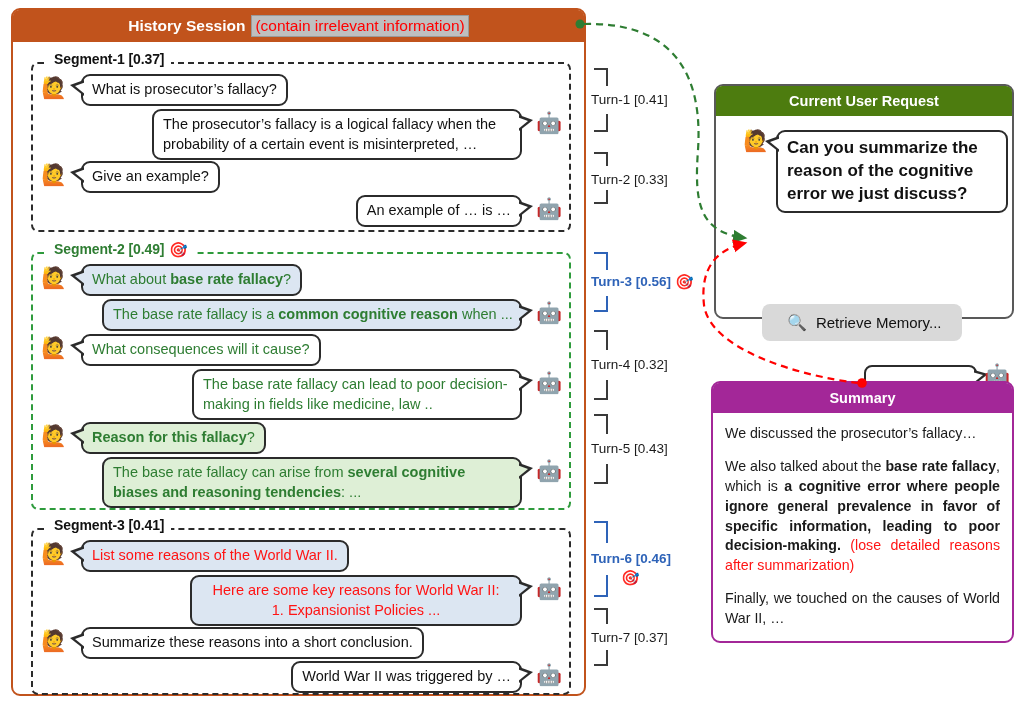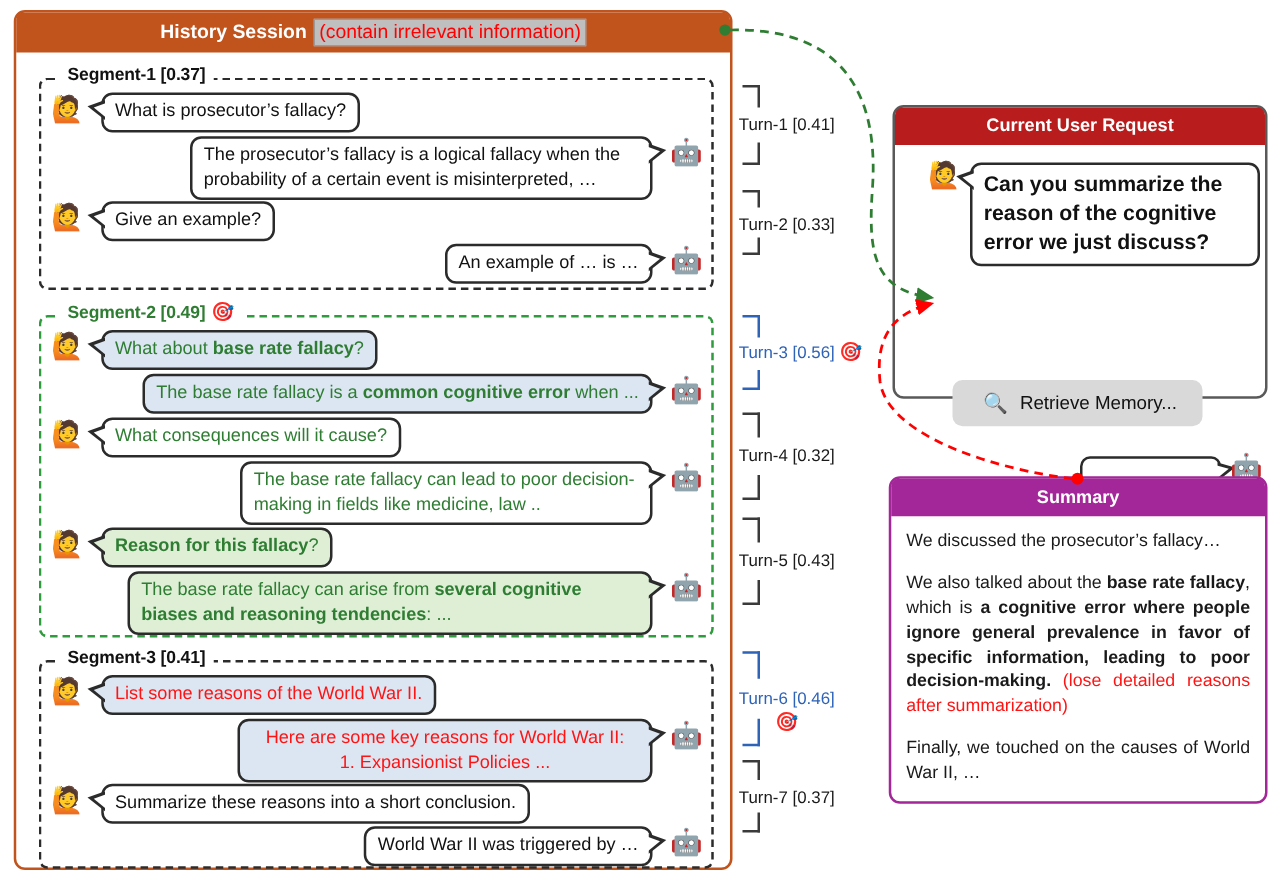--- a/index.html
+++ b/index.html
@@ -102,33 +102,33 @@
   .turn .brk {
     position:absolute; left:4px; width:14px; border-right:2.2px solid var(--bc,#3a3a3a);
   }
   .turn .brk.top    { border-top:2.2px solid var(--bc,#3a3a3a); }
   .turn .brk.bottom { border-bottom:2.2px solid var(--bc,#3a3a3a); }
   .turn .tlabel {
     position:absolute; left:1px; font-size:13.5px; color:#1a1a1a; white-space:nowrap;
     display:flex; align-items:center; gap:4px;
   }
   .turn.hl { --bc:#2E63B8; }
-  .turn.hl .tlabel { color:#2E63B8; font-weight:400; }
+  .turn.hl .tlabel { color:#2E63B8; font-weight:700; }
 
   .dart { font-size:15px; line-height:1; }
 
   
   .panel { position:absolute; border-radius:9px; background:#fff; z-index:20; }
   .panel-header {
     height:30px; display:flex; align-items:center; justify-content:center;
     color:#fff; font-size:14.5px; font-weight:700; border-radius:6px 6px 0 0;
   }
 
   #request-panel { left:714px; top:84px; width:300px; height:235px; border:2px solid #595959; }
-  #request-panel .panel-header { background:#b91c1c; }
+  #request-panel .panel-header { background:#4d7c0f; }
 
   #summary-panel { left:711px; top:381px; width:303px; height:262px; border:2.5px solid #A32798; }
   #summary-panel .panel-header { background:#A32798; }
   #summary-body { padding:11px 12px 0 12px; font-size:14.2px; line-height:1.4; color:#1a1a1a; text-align:justify; }
   #summary-body p { margin:0 0 13px 0; }
 
   #req-bubble {
     position:absolute; left:60px; top:44px; width:232px;
     font-weight:700; font-size:17px; line-height:1.35; padding:5px 9px;
   }
@@ -202,21 +202,21 @@
 
     <div class="row user" style="top:12px;">
       <span class="avatar">🙋</span>
       <div class="bubble tail-l fill-blue txt-green" style="margin-left:13px;">
         What about <b>base rate fallacy</b>?
       </div>
     </div>
 
     <div class="row bot" style="top:47px;">
       <div class="bubble tail-r fill-blue txt-green" style="margin-right:13px; white-space:nowrap;">
-        The base rate fallacy is a <b>common cognitive error</b> when ...
+        The base rate fallacy is a <b>common cognitive reason</b> when ...
       </div>
       <span class="avatar bot-av">🤖</span>
     </div>
 
     <div class="row user" style="top:82px;">
       <span class="avatar">🙋</span>
       <div class="bubble tail-l fill-white txt-green" style="margin-left:13px;">What consequences will it cause?</div>
     </div>
 
     <div class="row bot" style="top:117px;">

